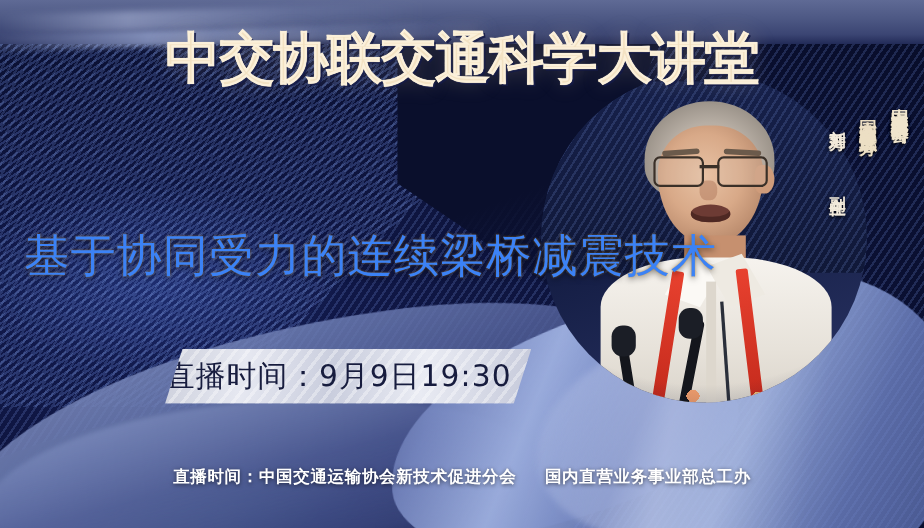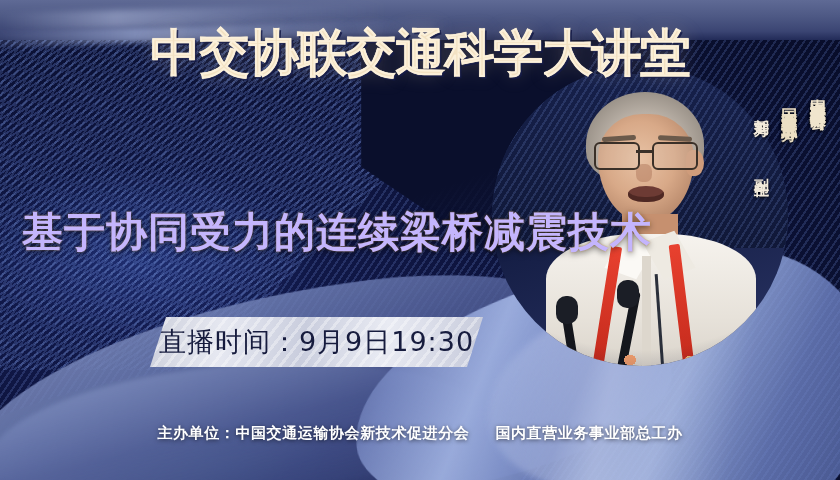--- a/index.html
+++ b/index.html
@@ -245,31 +245,31 @@
   }
   .sub-search{
     position:absolute;right:0;top:0;width:48px;height:48px;
     background:#0f9a95;
     display:flex;align-items:center;justify-content:center;
   }
   .sub-search svg{display:block;}
 
   .lecture-title{
     position:absolute;left:22px;top:205px;
-    font-size:41px;font-weight:700;letter-spacing:1px;
-    color:#c4b5fd;
+    font-size:41px;font-weight:400;letter-spacing:1px;
+    color:#3b82f6;
     white-space:nowrap;
     text-shadow:0 2px 6px rgba(0,0,0,.55), 0 0 2px rgba(217,155,51,.7);
     z-index:14;
   }
 
   .time-banner{
     position:absolute;left:150px;top:317px;
     width:333px;height:50px;
-    display:flex;align-items:center;justify-content:center;
+    display:flex;align-items:center;justify-content:flex-start;
     background:linear-gradient(100deg,#cdd0dc 0%,#e6e8f1 22%,#c9cddd 46%,#e9ebf3 70%,#c5c9da 100%);
     clip-path:polygon(16px 0,100% 0,calc(100% - 16px) 100%,0 100%);
     box-shadow:0 2px 10px rgba(0,0,0,.35);
     z-index:14;
   }
   .time-banner:before{
     content:"";position:absolute;inset:0;
     background-image:repeating-linear-gradient(-52deg,rgba(255,255,255,0) 0 6px,rgba(255,255,255,.35) 6px 9px);
   }
   .time-text{
@@ -390,16 +390,16 @@
     <div class="vcol person">
       <span>刘延芳</span>
       <span class="sp"></span>
       <span>副主任</span>
     </div>
     <div class="vcol dept">国内直营业务事业部总工办</div>
     <div class="vcol company">中国交通建设股份有限公司</div>
   </div>
 
   <div class="footer">
-    <span>主办单位：</span><span>中国交通运输协会新技术促进分会</span><span class="gap"></span><span>国内直营业务事业部总工办</span>
+    <span>直播时间：</span><span>中国交通运输协会新技术促进分会</span><span class="gap"></span><span>国内直营业务事业部总工办</span>
   </div>
 
 </div>
 
 </body></html>

